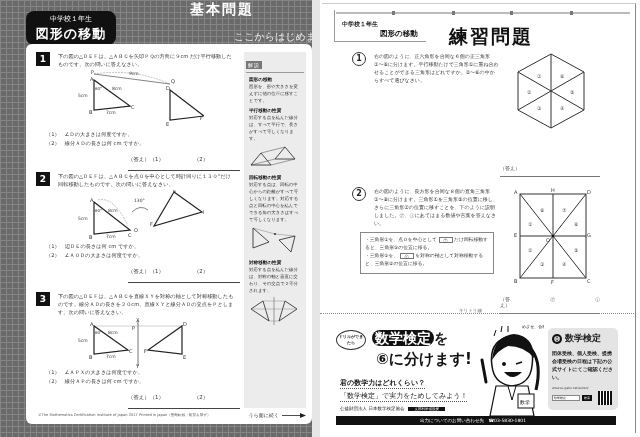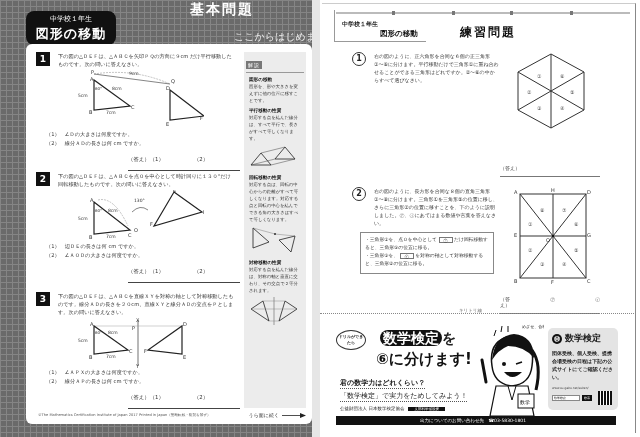--- a/index.html
+++ b/index.html
@@ -84,21 +84,21 @@
   .top-rule {
     position: absolute; left: 16px; top: 12px; width: 294px; height: 2px; background: #bbb;
   }
   .top-rule .dot { position: absolute; top: -1px; width: 3px; height: 4px; background: #777; }
   .right-header-box {
     position: absolute; left: 14px; top: 10px; width: 92px; height: 32px;
     border-left: 1px solid #999; border-bottom: 1px solid #999;
   }
   .r-grade { position: absolute; left: 22px; top: 20px; font-size: 6px; font-weight: bold; color: #222; }
   .r-topic { position: absolute; left: 60px; top: 29px; font-size: 7.5px; font-weight: bold; color: #111; }
-  .r-title { position: absolute; left: 140px; top: 24px; font-size: 12px; font-weight: bold; color: #111; letter-spacing: 2px; }
+  .r-title { position: absolute; left: 129px; top: 24px; font-size: 19px; font-weight: bold; color: #111; letter-spacing: 2px; }
   .circle-num {
     position: absolute; width: 14px; height: 14px; border: 1.5px solid #333; border-radius: 50%;
     font-size: 8px; font-weight: bold; text-align: center; line-height: 11px; color: #222;
   }
   .r-text { position: absolute; font-size: 5px; line-height: 8px; color: #333; width: 125px; }
   .hint-box {
     position: absolute; left: 40px; top: 232px; width: 134px; height: 42px;
     border: 1px solid #888; padding: 3px 4px; font-size: 4.8px; line-height: 8px; color: #333;
   }
   .blank { display: inline-block; border: 1px solid #777; width: 14px; height: 6px; font-size: 4.5px; line-height: 5px; text-align: center; vertical-align: middle; }
@@ -112,21 +112,21 @@
   .cut-label {
     position: absolute; left: 136px; top: 308px; font-size: 4.5px; color: #666;
     background: #fff; padding: 0 3px;
   }
   .ad-area { position: absolute; left: 8px; top: 320px; width: 304px; height: 112px; }
   .ad-bubble {
     position: absolute; left: 8px; top: 10px; width: 30px; height: 20px;
     border: 1px solid #333; border-radius: 50%; font-size: 4px; text-align: center;
     line-height: 6px; padding-top: 3px; font-weight: bold;
   }
-  .ad-headline1 { position: absolute; left: 44px; top: 10px; font-size: 14px; font-weight: bold; margin-left: 8px; }
+  .ad-headline1 { position: absolute; left: 44px; top: 10px; font-size: 14px; font-weight: bold; }
   .ad-headline1 .pill {
     background: #111; color: #fff; border-radius: 8px; padding: 0 3px;
   }
   .ad-headline2 { position: absolute; left: 48px; top: 30px; font-size: 15px; font-weight: bold; color: #111; }
   .ad-sub1 { position: absolute; left: 12px; top: 58px; font-size: 7px; font-weight: bold; border-bottom: 1px dotted #555; font-family: Liberation Mono, monospace; }
   .ad-sub2 { position: absolute; left: 12px; top: 71px; font-size: 7px; font-weight: normal; border-bottom: 1px dotted #555; }
   .ad-org { position: absolute; left: 12px; top: 86px; font-size: 4.5px; color: #222; display: flex; gap: 4px; align-items: center; }
   .ad-org .bar { background: #111; color: #fff; padding: 0 6px; font-size: 3.5px; }
   .ad-footer {
     position: absolute; left: 8px; top: 96px; width: 280px; height: 9px; background: #111;

